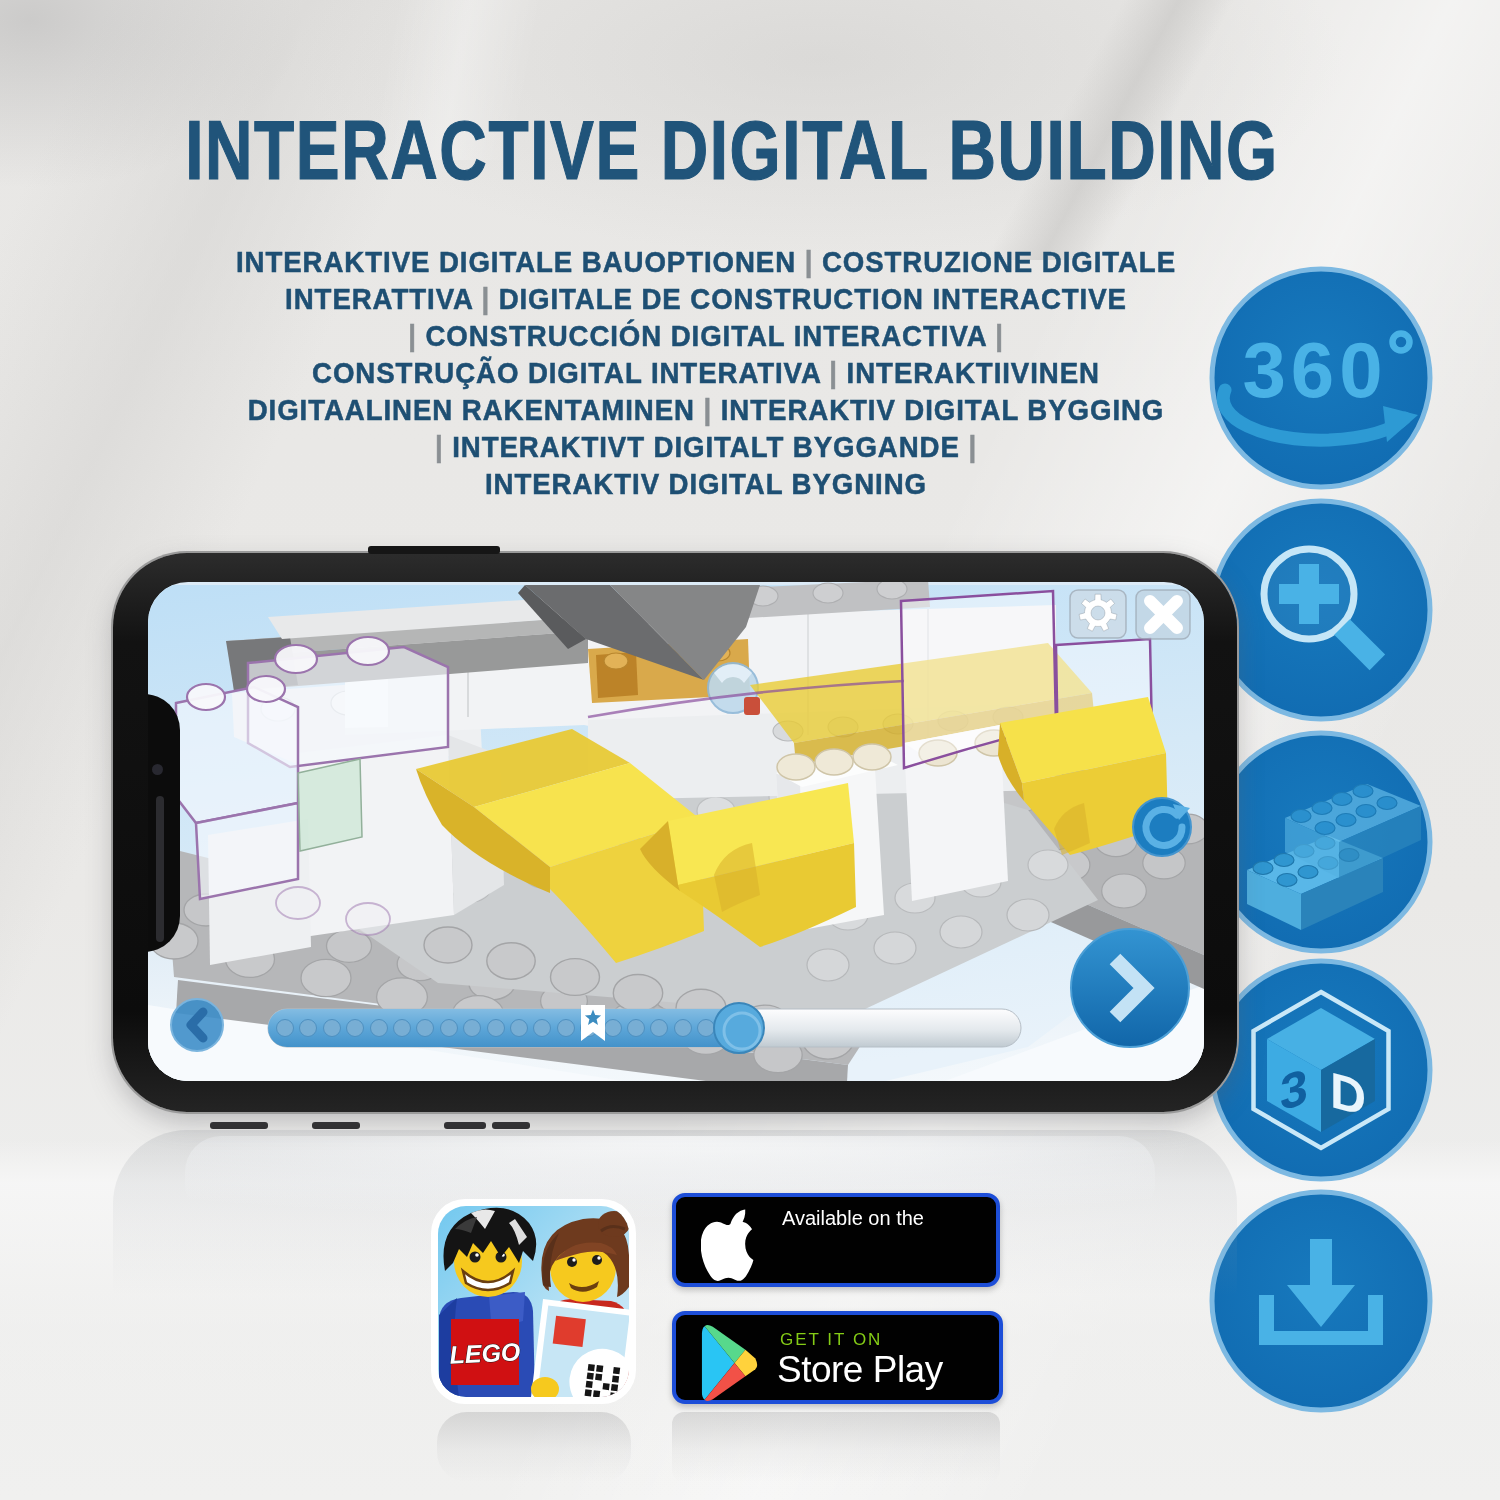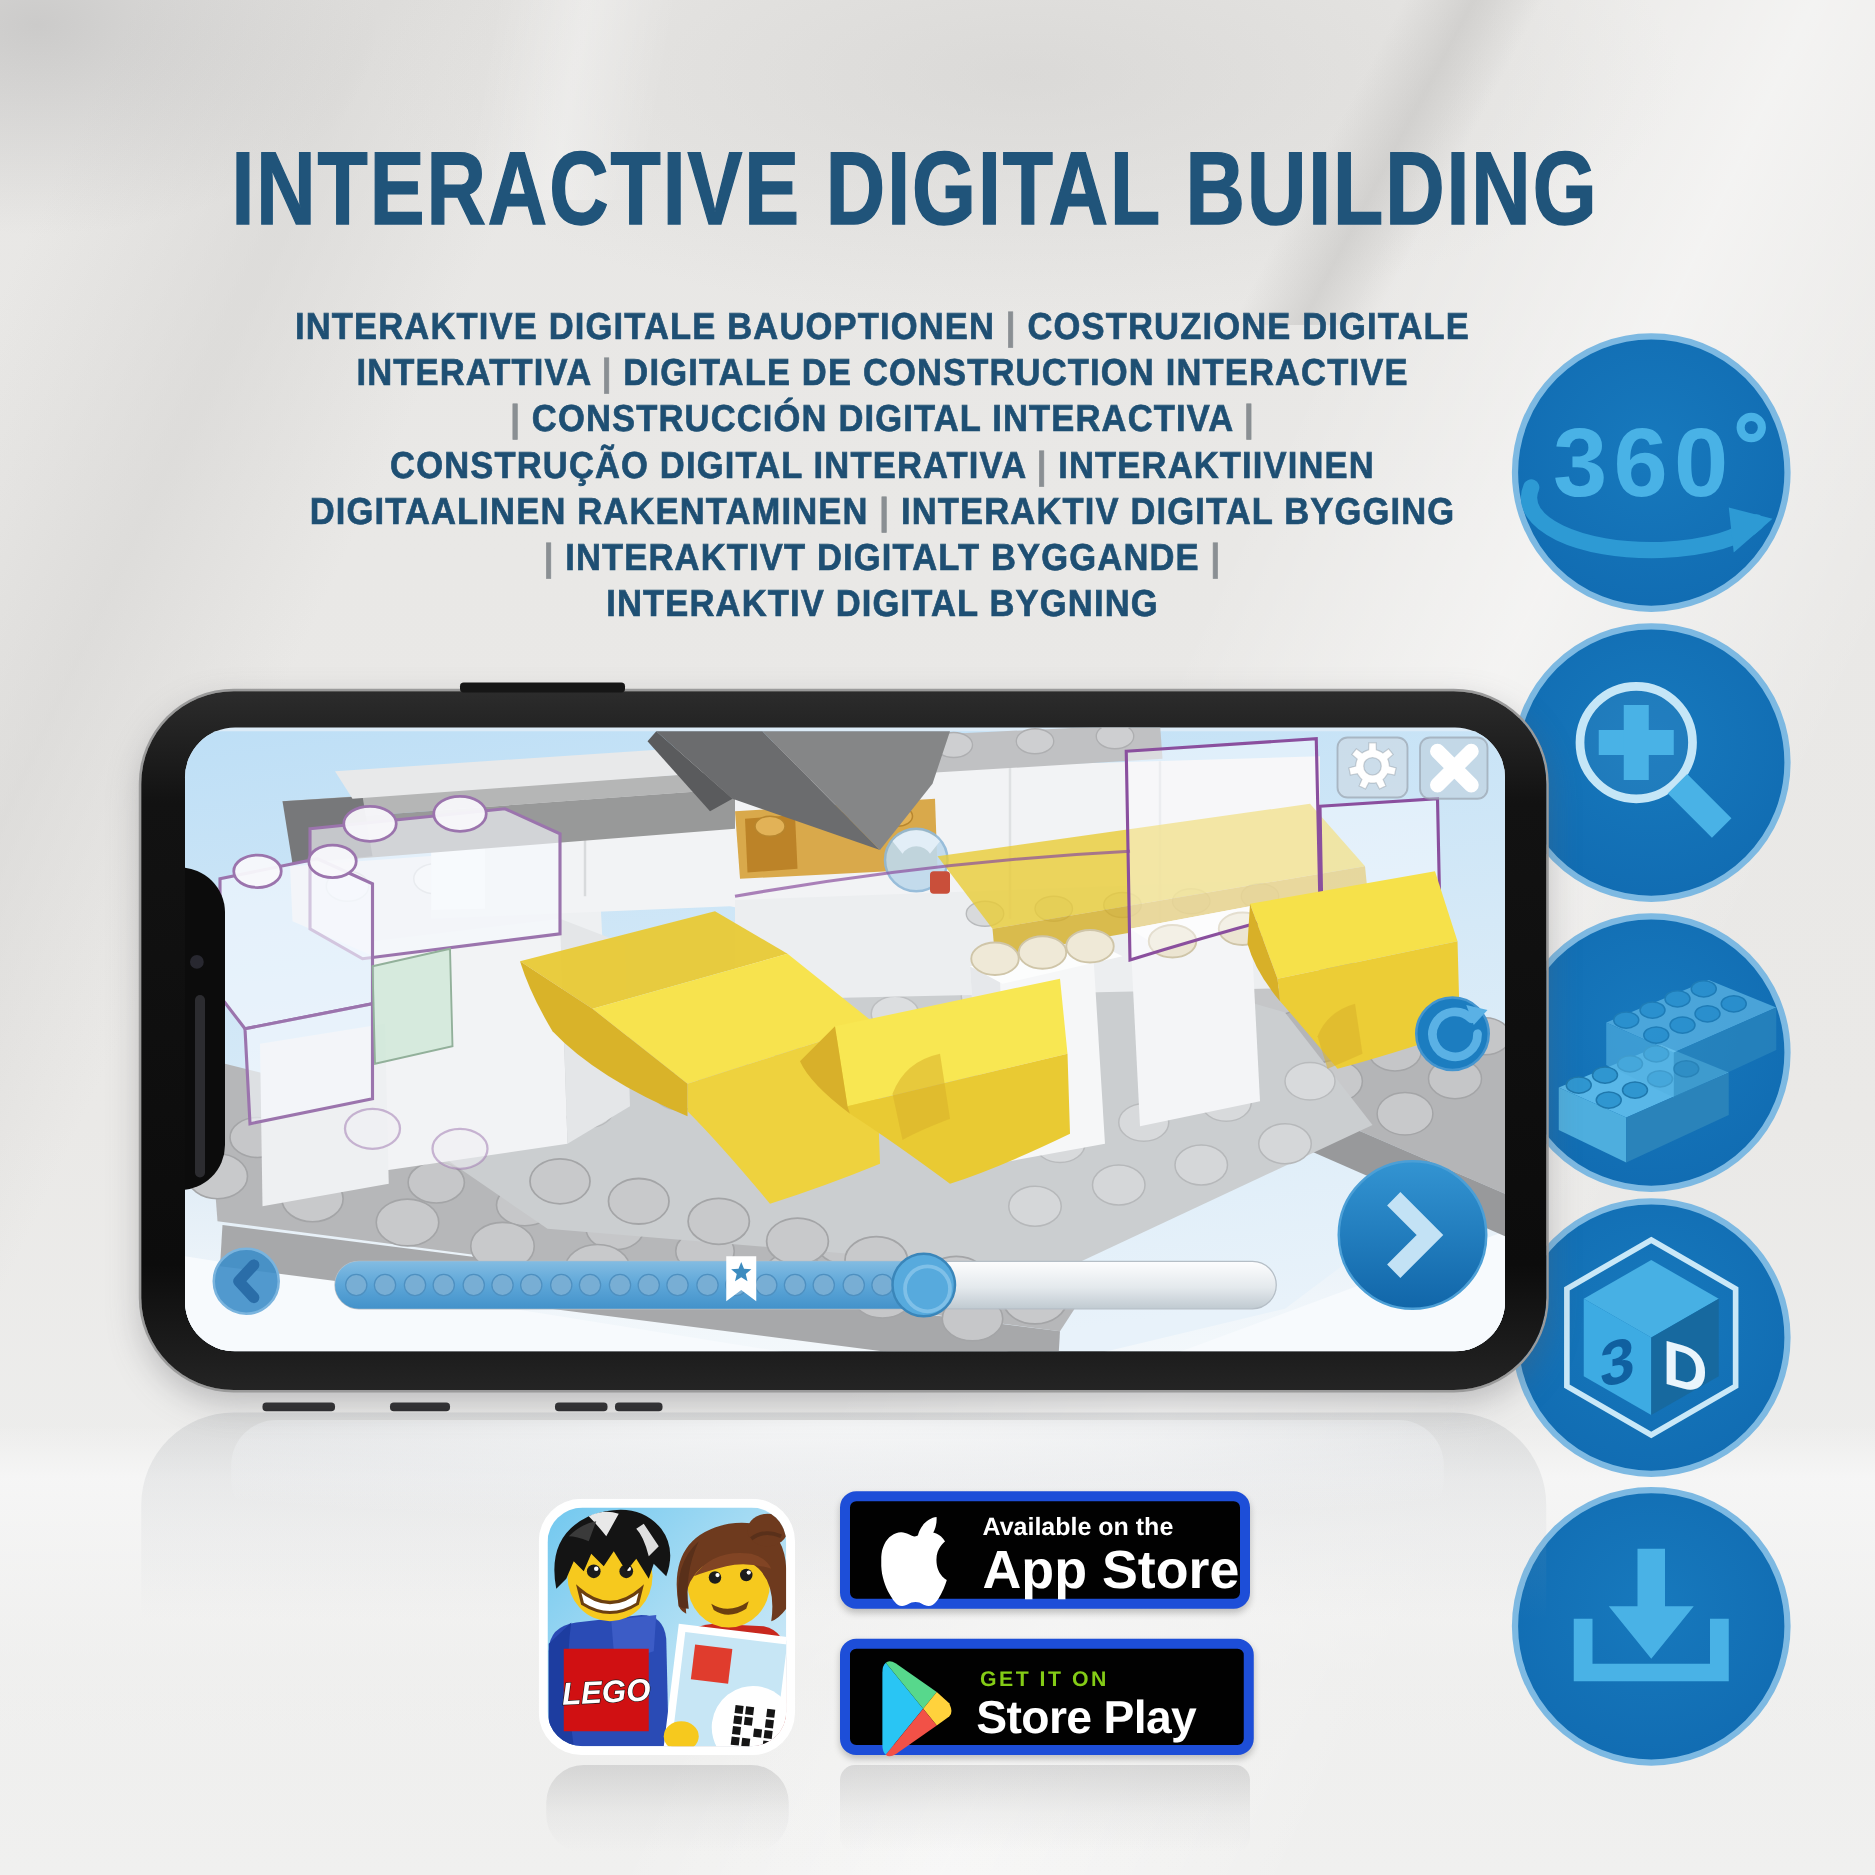--- a/index.html
+++ b/index.html
@@ -34,21 +34,21 @@
 .notch { position:absolute; left:-8px; top:112px; width:40px; height:258px;
  background:#0c0c0c; border-radius:0 36px 36px 0; }
 .cam { position:absolute; left:12px; top:70px; width:11px; height:11px; border-radius:50%; background:#282830; }
 .spk { position:absolute; left:16px; top:102px; width:8px; height:146px; border-radius:4px; background:#2c2c30; }
 .topbtn { position:absolute; left:255px; top:-7px; width:132px; height:8px; background:#161616; border-radius:3px; }
 .bslit { position:absolute; background:#2b2b2d; height:7px; border-radius:3px; top:1122px; }
 .refl { position:absolute; left:113px; top:1130px; width:1124px; height:230px; border-radius:74px;
  background:linear-gradient(180deg, rgba(150,155,160,0.22), rgba(170,175,180,0.10) 40%, rgba(200,200,200,0) 72%); }
 .reflscreen { position:absolute; left:185px; top:1136px; width:970px; height:84px; border-radius:36px;
  background:radial-gradient(ellipse 80% 100% at 50% 0%, rgba(252,253,254,0.85), rgba(246,248,251,0.35) 60%, rgba(242,244,246,0)); }
-.badge { position:absolute; background:#010101; border:8px solid #1d4ed8; border-radius:13px; box-shadow:0 3px 6px rgba(0,0,0,0.22);font-weight:bold; }
+.badge { position:absolute; background:#010101; border:4px solid #1d4ed8; border-radius:13px; box-shadow:0 3px 6px rgba(0,0,0,0.22); }
 .badge div { white-space:nowrap; }
 .as-small { position:absolute; left:106px; top:10px; font-size:20px; color:#fff; }
 .as-big { position:absolute; left:106px; top:31px; font-size:43px; color:#fff; }
 .gp-small { position:absolute; left:104px; top:15px; font-size:17px; color:#84cc16; letter-spacing:2px; }
 .gp-big { position:absolute; left:101px; top:34px; font-size:37px; color:#fff; letter-spacing:-0.5px; }
 </style></head>
 <body>
 <div class="bg"></div>
 <div class="vein1"></div>
 <div class="vein2"></div>
@@ -434,21 +434,20 @@
 </g>
 <ellipse cx="114" cy="190" rx="14" ry="12" fill="#f6c91e"></ellipse>
 </g>
     </svg></div>
 <div class="badge" style="left:672px;top:1193px;width:328px;height:94px;">
   <svg width="56" height="80" viewBox="0 0 60 71" preserveAspectRatio="none" style="position:absolute;left:25px;top:8px">
 <path d="M41.6,11.2 C44.5,7.7 46.4,2.9 45.9,-1.9 C41.7,-1.7 36.7,0.9 33.7,4.4 C31,7.5 28.7,12.4 29.3,17 C33.9,17.4 38.6,14.7 41.6,11.2 Z" transform="translate(1.5,6)" fill="#ffffff"></path>
 <path d="M49.8,38.6 C49.7,29.4 57.3,25 57.6,24.8 C53.3,18.5 46.6,17.7 44.2,17.6 C38.5,17 33,20.9 30.1,20.9 C27.2,20.9 22.7,17.7 17.9,17.8 C11.7,17.9 5.9,21.4 2.7,26.9 C-3.8,38.1 1,54.7 7.3,63.8 C10.4,68.2 14,73.2 18.9,73 C23.5,72.8 25.3,70 30.9,70 C36.5,70 38,73 42.9,72.9 C47.9,72.8 51,68.4 54,63.9 C57.5,58.8 59,53.8 59.1,53.5 C59,53.4 49.9,49.9 49.8,38.6 Z" transform="translate(0,-2) scale(0.95)" fill="#ffffff"></path>
 </svg>
   <div class="as-small">Available on the</div>
-  <div class="as-big">App Store</div>
 </div>
 <div class="badge" style="left:672px;top:1311px;width:331px;height:93px;">
   <svg width="58" height="78" viewBox="0 0 64 70" preserveAspectRatio="none" style="position:absolute;left:25px;top:9px">
 <path d="M4,2 L37,35 L4,68 Q1,66 1,61 L1,9 Q1,4 4,2 Z" fill="#29c5f4"></path>
 <path d="M4,2 L37,35 L49,23 L13,2.5 Q7,-0.5 4,2 Z" fill="#57d88c"></path>
 <path d="M37,35 L49,47 L60,40.5 Q64,38 60,31 L49,23 Z" fill="#ffd23c"></path>
 <path d="M4,68 L37,35 L49,47 L13,67.5 Q7,70.5 4,68 Z" fill="#f25147"></path>
 </svg>
   <div class="gp-small">GET IT ON</div>
   <div class="gp-big">Store Play</div>

